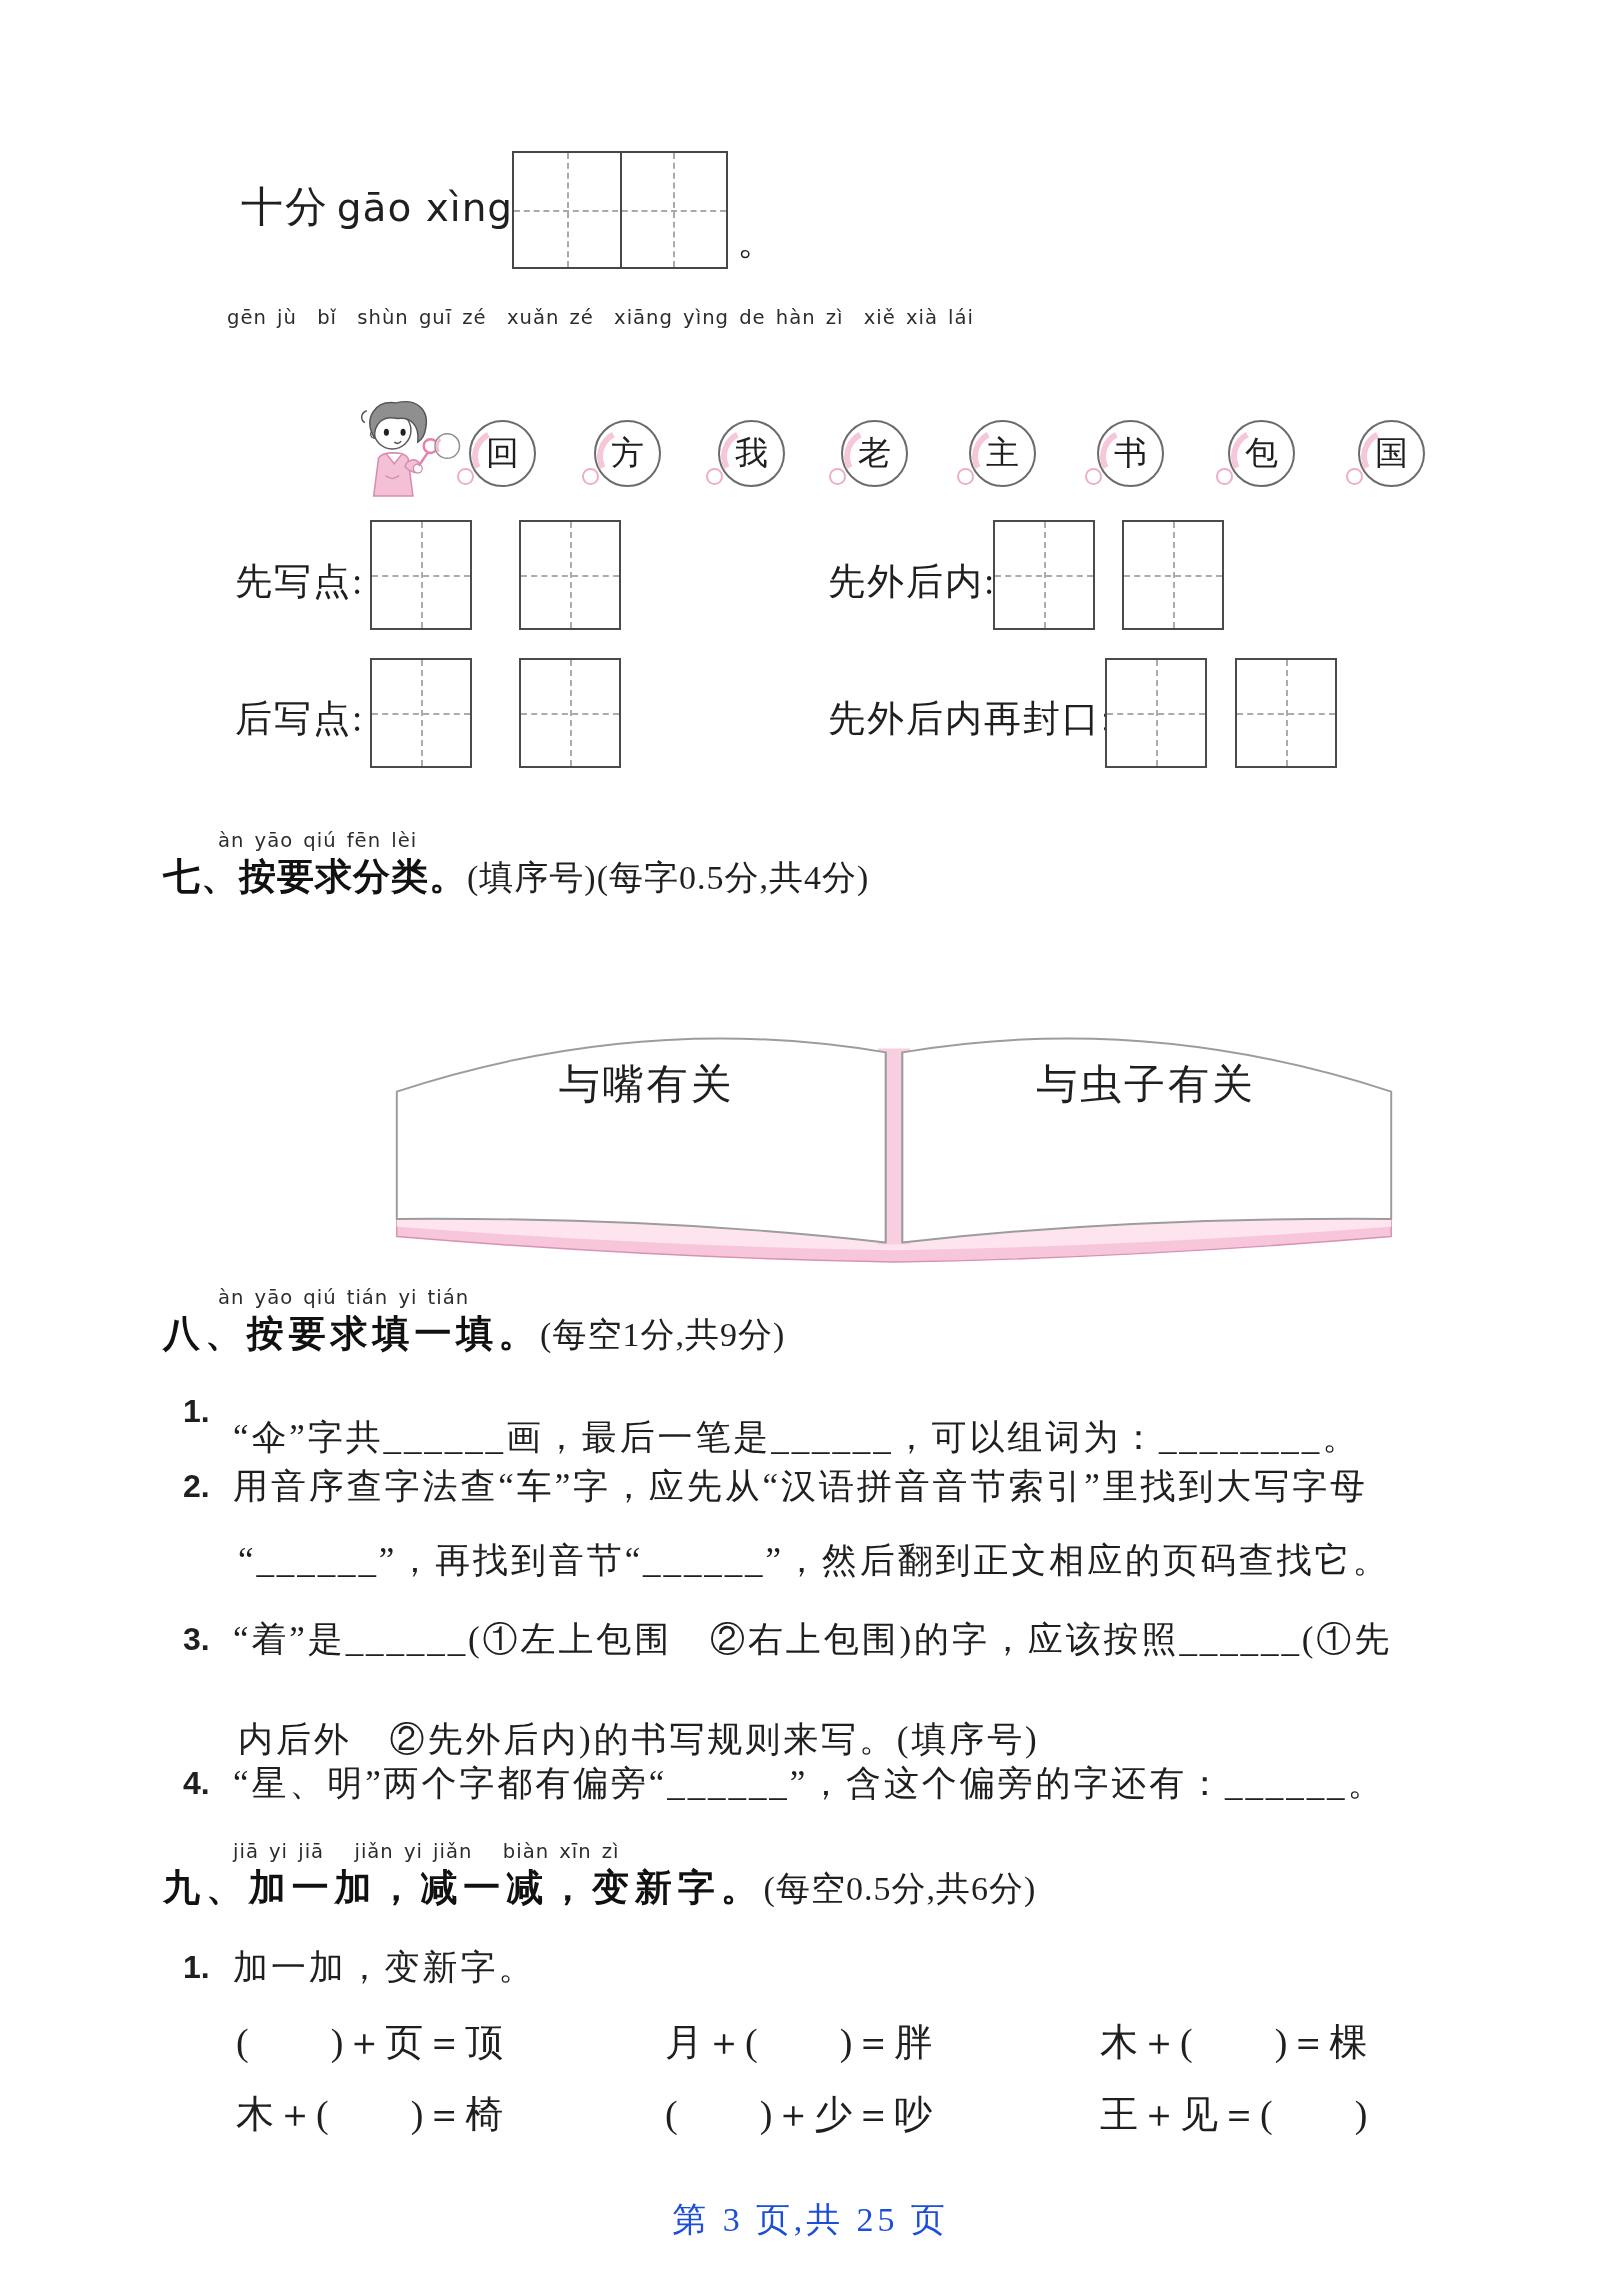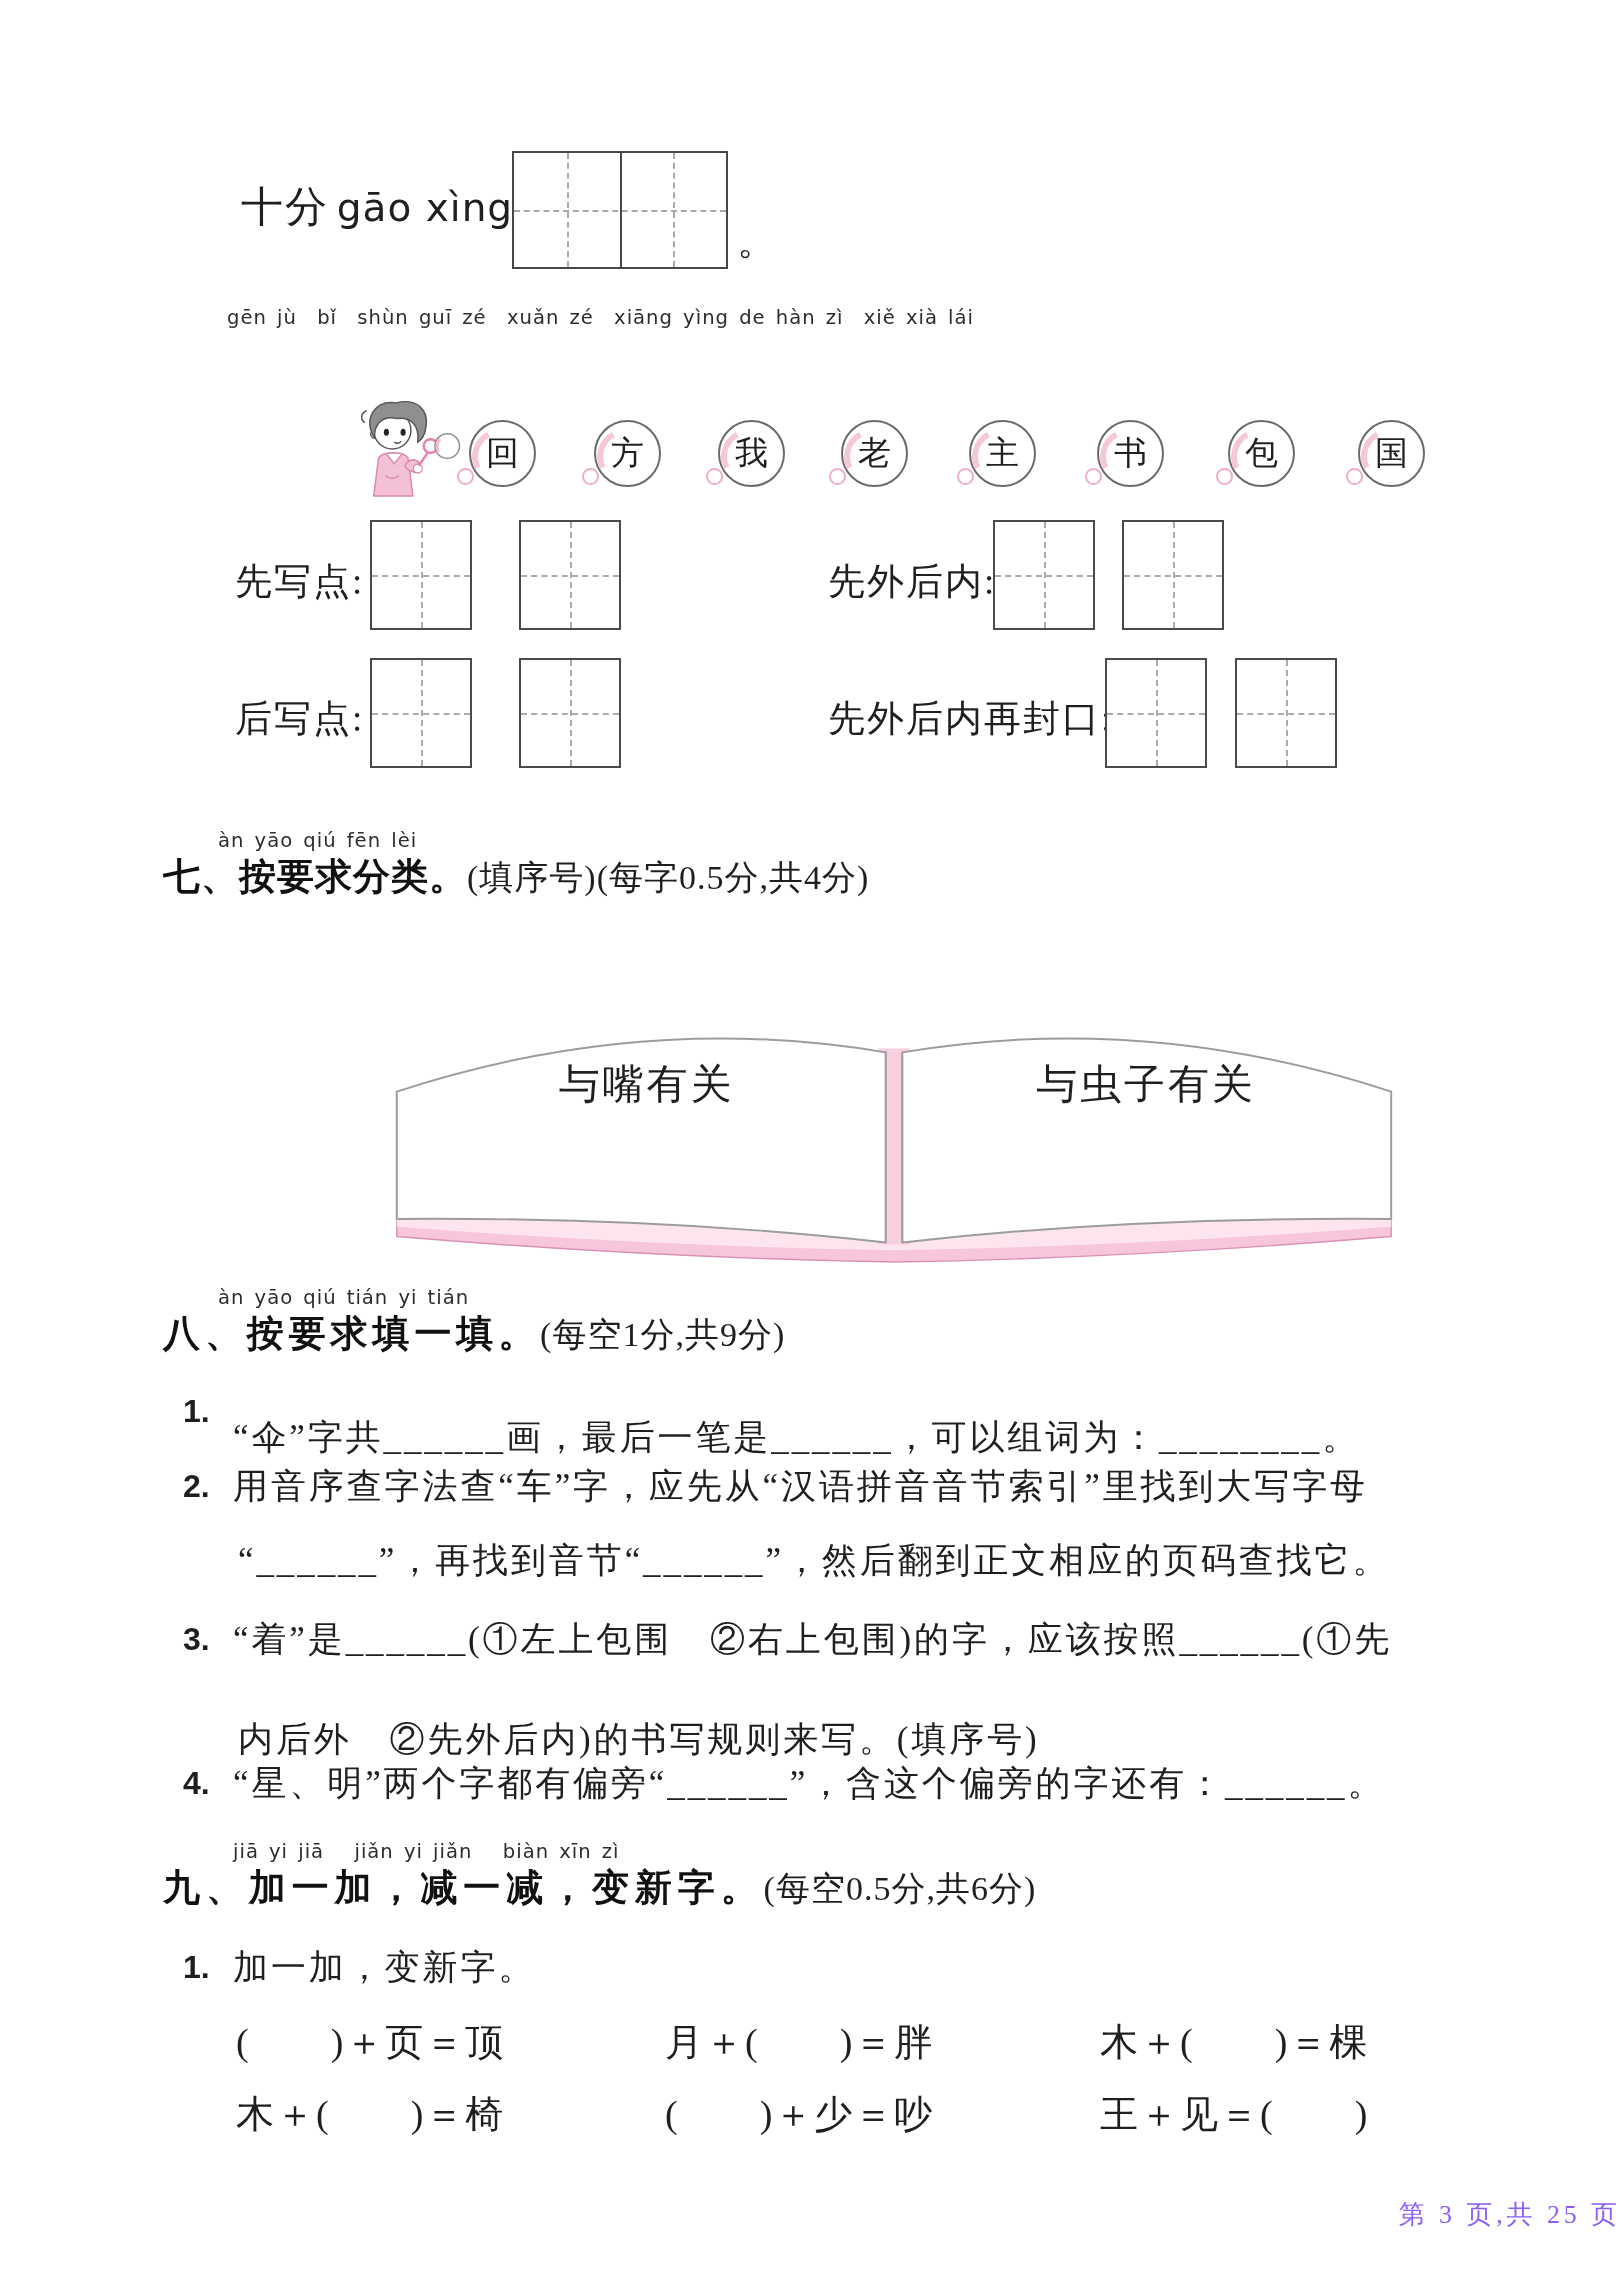--- a/index.html
+++ b/index.html
@@ -16,21 +16,21 @@
   .t-top{font-size:42px;letter-spacing:2px;}
   .t-top .py{font-family:"DejaVu Sans",sans-serif;font-size:39px;letter-spacing:1px;margin-left:7.8px;}
   .h-row{white-space:nowrap;}
   .h-title{font-size:37px;color:#111;}
   .h-note{font-family:"Liberation Serif",serif;font-weight:400;font-size:34px;letter-spacing:1px;}
   .ls6{letter-spacing:5.9px;} .ls5{letter-spacing:4.9px;} .ls1{letter-spacing:1px;}
   .glabel{font-size:37px;letter-spacing:2px;}
   .iline{font-size:35px;letter-spacing:2.9px;white-space:nowrap;}
   .inum{font-family:"Liberation Sans",sans-serif;font-weight:700;font-size:32px;}
   .formula{font-size:38px;letter-spacing:2px;white-space:nowrap;}
-  .footer{width:100%;text-align:right;font-size:26px;letter-spacing:3.9px;color:#8b5cf6;}
+  .footer{width:100%;text-align:center;font-size:34px;letter-spacing:3.9px;color:#1d4ed8;}
 
   
   .dgrid{width:216px;height:118px;border:2.9px solid #474747;background:#fff;box-sizing:border-box;}
   .dgrid .vsolid{position:absolute;left:50%;top:0;bottom:0;border-left:2.5px solid #474747;}
   .dgrid .vd{position:absolute;top:0;bottom:0;border-left:2px dashed #a9a9a9;}
   .dgrid .q1{left:25%;} .dgrid .q3{left:75%;}
   .dgrid .hd{position:absolute;top:50%;left:0;right:0;border-top:2px dashed #a9a9a9;}
   .dgrid i{display:block;}
 
   

